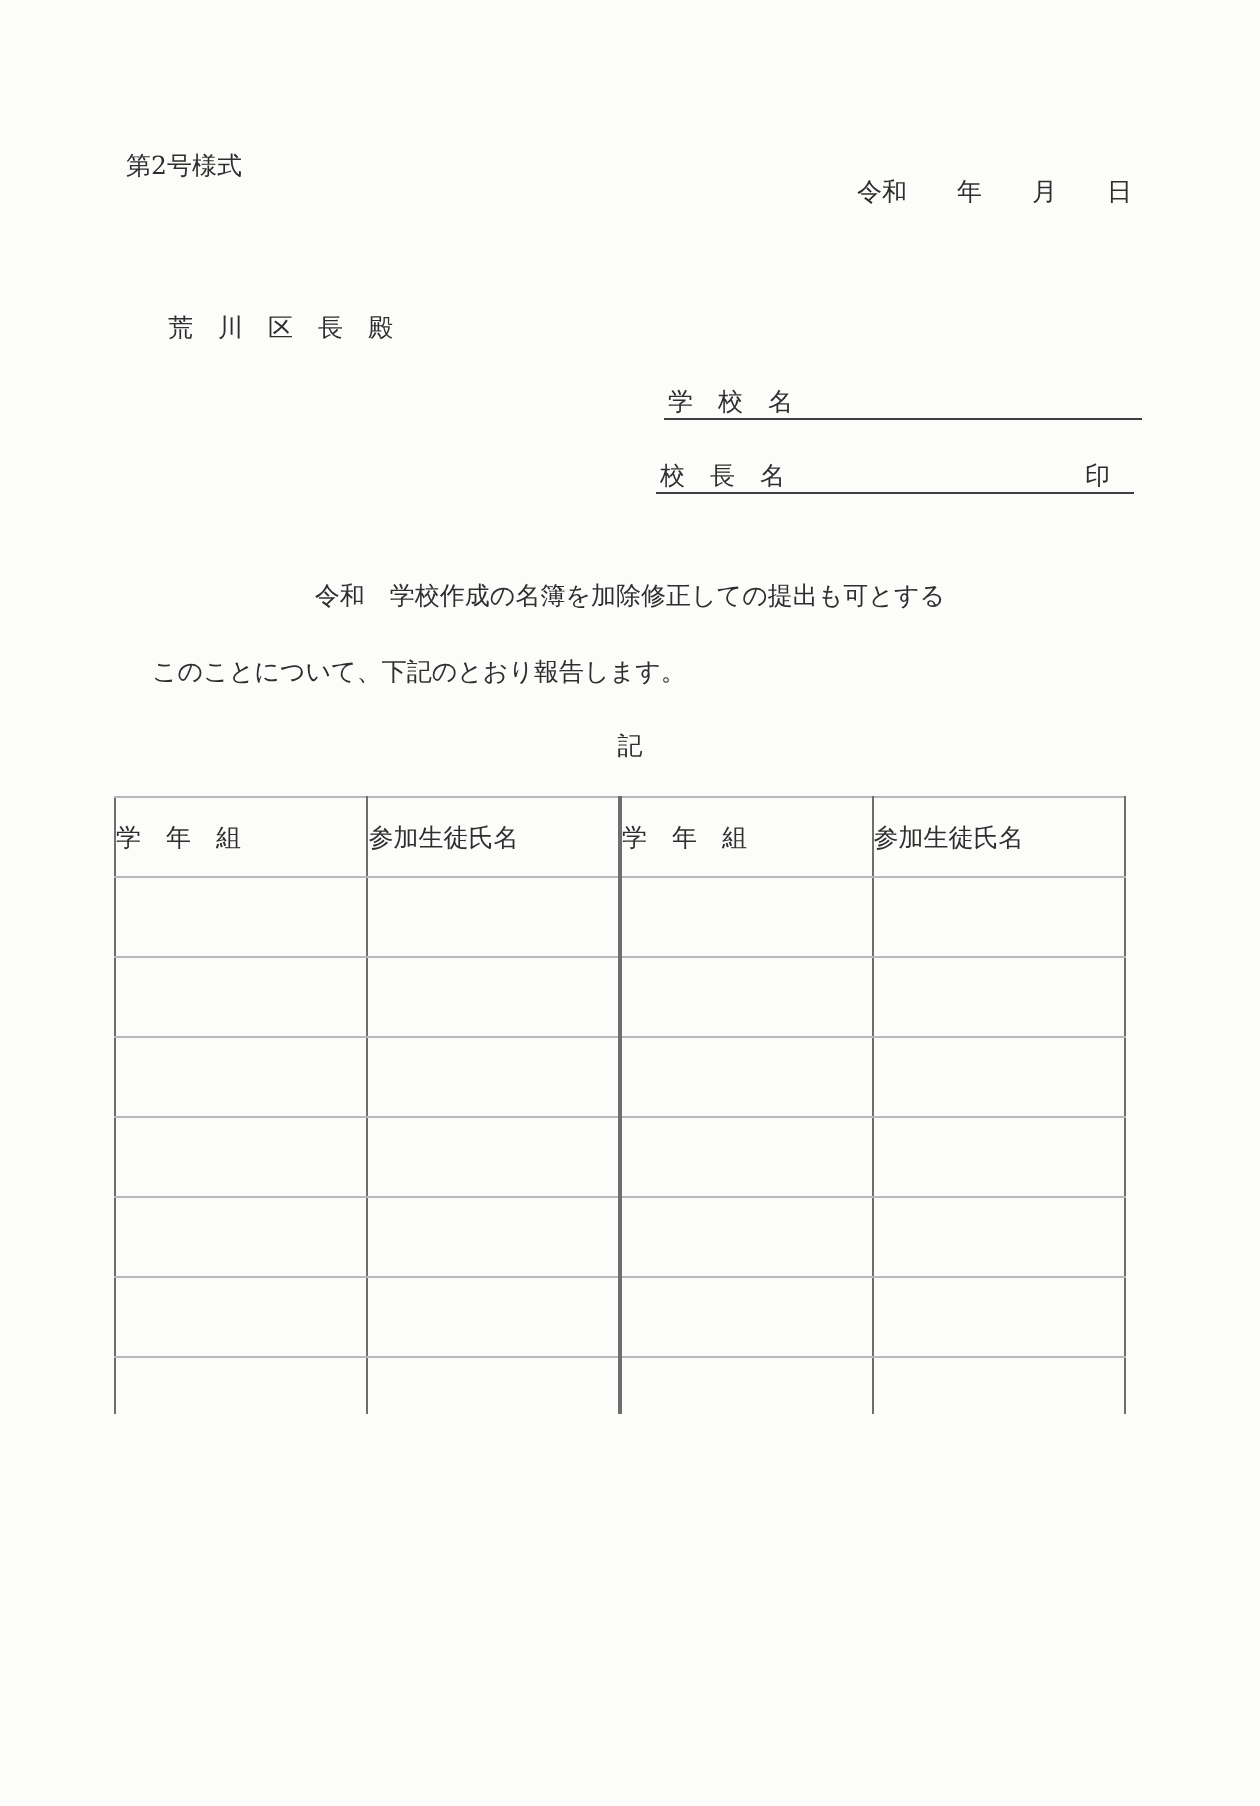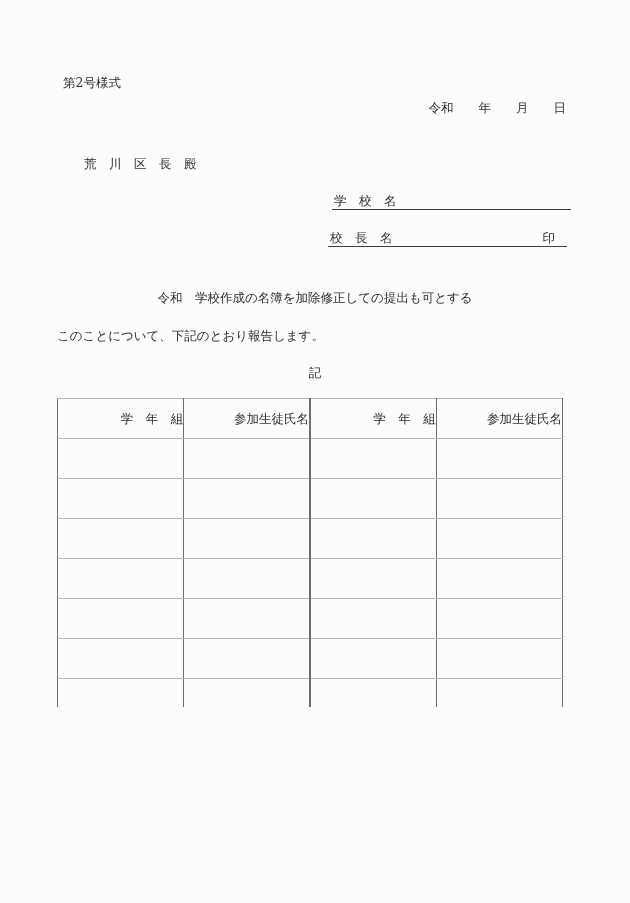--- a/index.html
+++ b/index.html
@@ -19,25 +19,25 @@
   .page{
     position:relative;
     width:630px;height:707px;
     background:var(--page-bg);
     overflow:hidden;
     font-size:12.5px;
     line-height:1.25;
   }
   .abs{position:absolute;white-space:pre;}
   .form-number{left:63px;top:75px;}
-  .date-line{right:64px;top:100px;}
+  .date-line{right:64px;top:88px;}
   .addressee{left:84px;top:156px;text-align:center;}
   .centered{left:0;right:0;text-align:center;white-space:pre;}
   .title{top:290px;}
-  .statement{left:57px;top:328px;}
+  .statement{left:76px;top:328px;}
   .ki{top:365px;}
   .field-line{
     position:absolute;
     border-bottom:1px solid var(--underline);
     display:flex;
     justify-content:space-between;
     align-items:flex-end;
     white-space:pre;
   }
   .field-school{left:332px;top:192px;width:239px;height:17px;}
@@ -52,21 +52,21 @@
     border-collapse:collapse;
     table-layout:fixed;
     border:1.5px solid var(--outer);
   }
   table.roster th, table.roster td{
     border-left:1px solid var(--vline);
     border-right:1px solid var(--vline);
     border-top:1px solid var(--hline);
     border-bottom:1px solid var(--hline);
     font-weight:normal;
-    text-align:right;
+    text-align:left;
     white-space:pre;
     padding:0;
   }
   table.roster th{height:39px;}
   table.roster td{height:39px;}
   table.roster th:nth-child(3), table.roster td:nth-child(3){
     border-left:2px solid var(--vline);
   }
   .note{left:63px;top:767px;line-height:25px;}
   .note .line2{padding-left:12px;}

